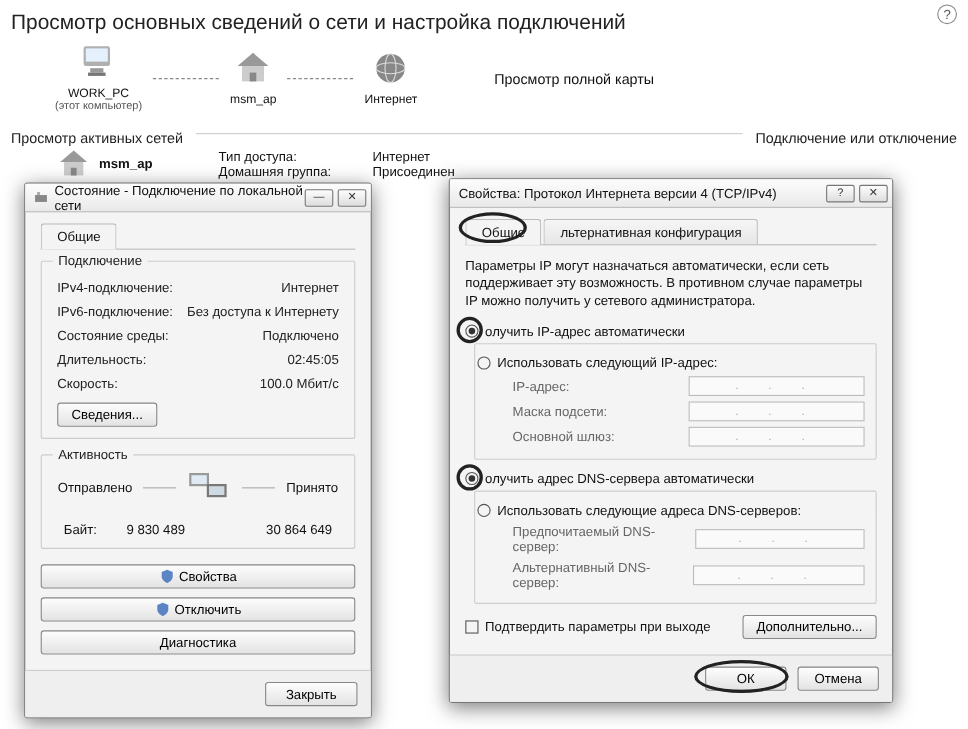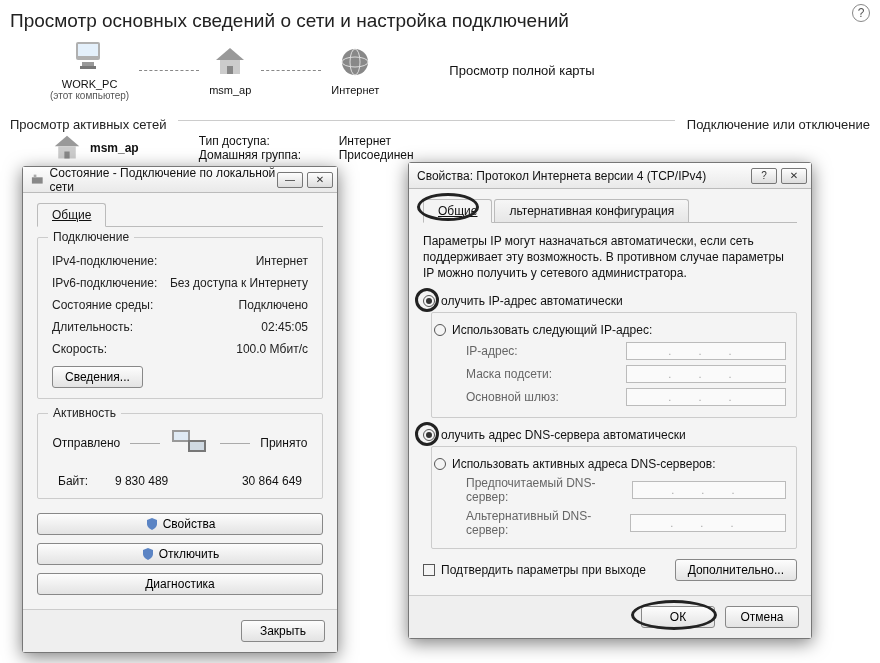--- a/index.html
+++ b/index.html
@@ -63,21 +63,21 @@
   padding: 4px 14px;
   border: 1px solid #bbb;
   border-bottom: none;
   background: linear-gradient(#fdfdfd,#eee);
   font-size: 12px;
   margin-right: 2px;
   border-radius: 3px 3px 0 0;
   cursor: pointer;
   position: relative;
 }
-.tab.active { background: #f4f4f4; border-bottom: 1px solid #f4f4f4; margin-bottom: -1px; text-decoration: underline; }
+.tab.active { background: #f4f4f4; border-bottom: 1px solid #f4f4f4; margin-bottom: -1px; }
 
 
 .group { border: 1px solid #ccc; border-radius: 2px; padding: 12px 14px 10px; margin: 0 0 14px; position: relative; }
 .group > .legend { position: absolute; top: -8px; left: 10px; background: #f4f4f4; padding: 0 5px; font-size: 12px; color: #222; }
 .kv { display: flex; justify-content: space-between; padding: 4px 0; font-size: 12px; }
 .kv .k { color: #222; }
 .kv .v { color: #222; }
 
 .btn {
   display: inline-flex; align-items: center; justify-content: center;
@@ -330,21 +330,21 @@
       <div class="radio-row">
         <span class="radio checked"></span>
         <span>олучить адрес DNS-сервера автоматически</span>
       </div>
       <span class="circle-mark" style="left:-8px; top:-6px; width:24px; height:24px;"></span>
     </div>
 
     <div class="indent-group">
       <div class="radio-row" style="margin-left:-8px;">
         <span class="radio"></span>
-        <span>Использовать активных адреса DNS-серверов:</span>
+        <span>Использовать следующие адреса DNS-серверов:</span>
       </div>
       <div class="ip-field">
         <span class="lbl">Предпочитаемый DNS-сервер:</span>
         <span class="ip-box">
             <span>. . .</span>
           </span>
       </div>
       <div class="ip-field">
         <span class="lbl">Альтернативный DNS-сервер:</span>
         <span class="ip-box">

